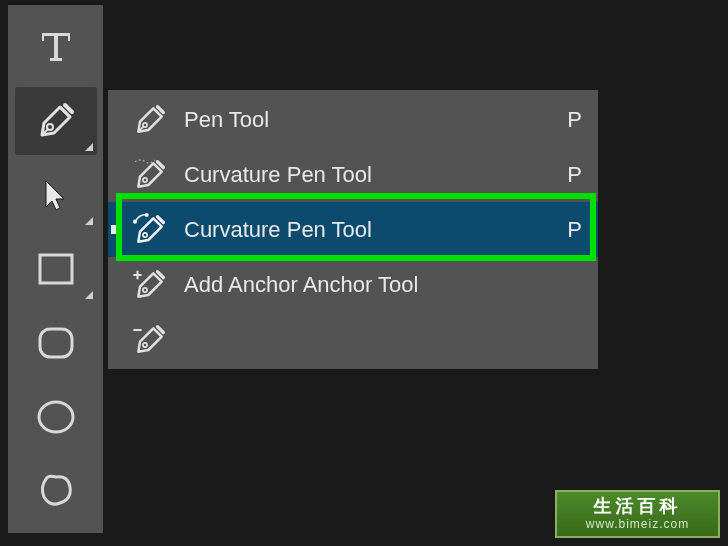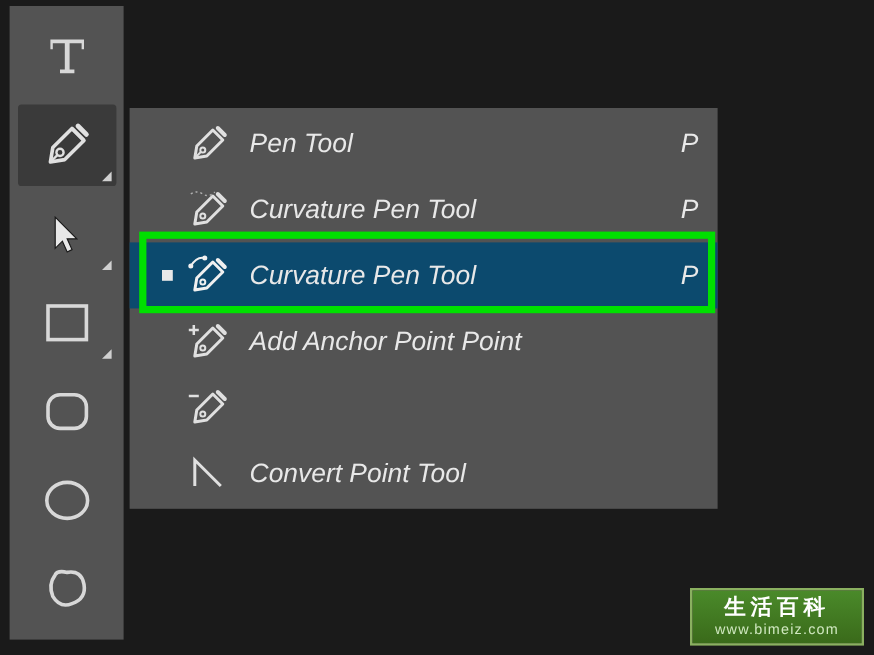--- a/index.html
+++ b/index.html
@@ -64,24 +64,23 @@
       background: #535353;
       display: flex;
       flex-direction: column;
       padding: 2px 0;
     }
 
     .flyout-item {
       display: flex;
       align-items: center;
       height: 55px;
-      padding: 0 8px 0 24px;
+      padding: 0 8px 0 0;
       cursor: pointer;
       position: relative;
-      font-style: italic;
     }
 
     .flyout-item.selected {
       background: #0c4a6e;
     }
 
     .indicator-dot {
       width: 14px;
       display: flex;
       justify-content: center;
@@ -125,21 +124,21 @@
       height: 68px;
       border: 6px solid #00e000;
       pointer-events: none;
       z-index: 10;
     }
 
     .watermark {
       position: absolute;
       right: 8px;
       bottom: 8px;
-      width: 145px;
+      width: 165px;
       height: 48px;
       background: linear-gradient(to bottom, #4a8a2a, #3a6a1a);
       border: 2px solid #8ab060;
       display: flex;
       flex-direction: column;
       align-items: center;
       justify-content: center;
       color: #fff;
       z-index: 5;
     }
@@ -267,47 +266,37 @@
   <div class="flyout-item">
     <span class="indicator-dot"></span>
     <span class="flyout-icon">
       <svg width="40" height="40" viewBox="0 0 48 48">
         <path d="M10 38 L12 26 L28 10 L38 20 L22 36 L10 38 Z" fill="none" stroke="#e0e0e0" stroke-width="3" stroke-linejoin="round"></path>
         <circle cx="18" cy="30" r="2.5" fill="none" stroke="#e0e0e0" stroke-width="2"></circle>
         <path d="M33 8 L40 15" stroke="#e0e0e0" stroke-width="4" stroke-linecap="round"></path>
         <path d="M4 12 L14 12 M9 7 L9 17" stroke="#e0e0e0" stroke-width="2.5"></path>
       </svg>
     </span>
-    <span class="flyout-label">Add Anchor Point Point</span>
+    <span class="flyout-label">Add Anchor Anchor Tool</span>
     <span class="flyout-shortcut"></span>
   </div>
 
   <div class="flyout-item">
     <span class="indicator-dot"></span>
     <span class="flyout-icon">
       <svg width="40" height="40" viewBox="0 0 48 48">
         <path d="M10 38 L12 26 L28 10 L38 20 L22 36 L10 38 Z" fill="none" stroke="#e0e0e0" stroke-width="3" stroke-linejoin="round"></path>
         <circle cx="18" cy="30" r="2.5" fill="none" stroke="#e0e0e0" stroke-width="2"></circle>
         <path d="M33 8 L40 15" stroke="#e0e0e0" stroke-width="4" stroke-linecap="round"></path>
         <path d="M4 12 L14 12" stroke="#e0e0e0" stroke-width="2.5"></path>
       </svg>
     </span>
     <span class="flyout-shortcut"></span>
   </div>
 
-  <div class="flyout-item">
-    <span class="indicator-dot"></span>
-    <span class="flyout-icon">
-      <svg width="40" height="40" viewBox="0 0 48 48">
-        <path d="M10 36 L10 10 L36 36" fill="none" stroke="#e0e0e0" stroke-width="3" stroke-linejoin="miter"></path>
-      </svg>
-    </span>
-    <span class="flyout-label">Convert Point Tool</span>
-    <span class="flyout-shortcut"></span>
-  </div>
 
 </div>
 
 <div class="highlight-box"></div>
 
 <div class="watermark">
   <div class="watermark-top">生活百科</div>
   <div class="watermark-bottom">www.bimeiz.com</div>
 </div>
 

